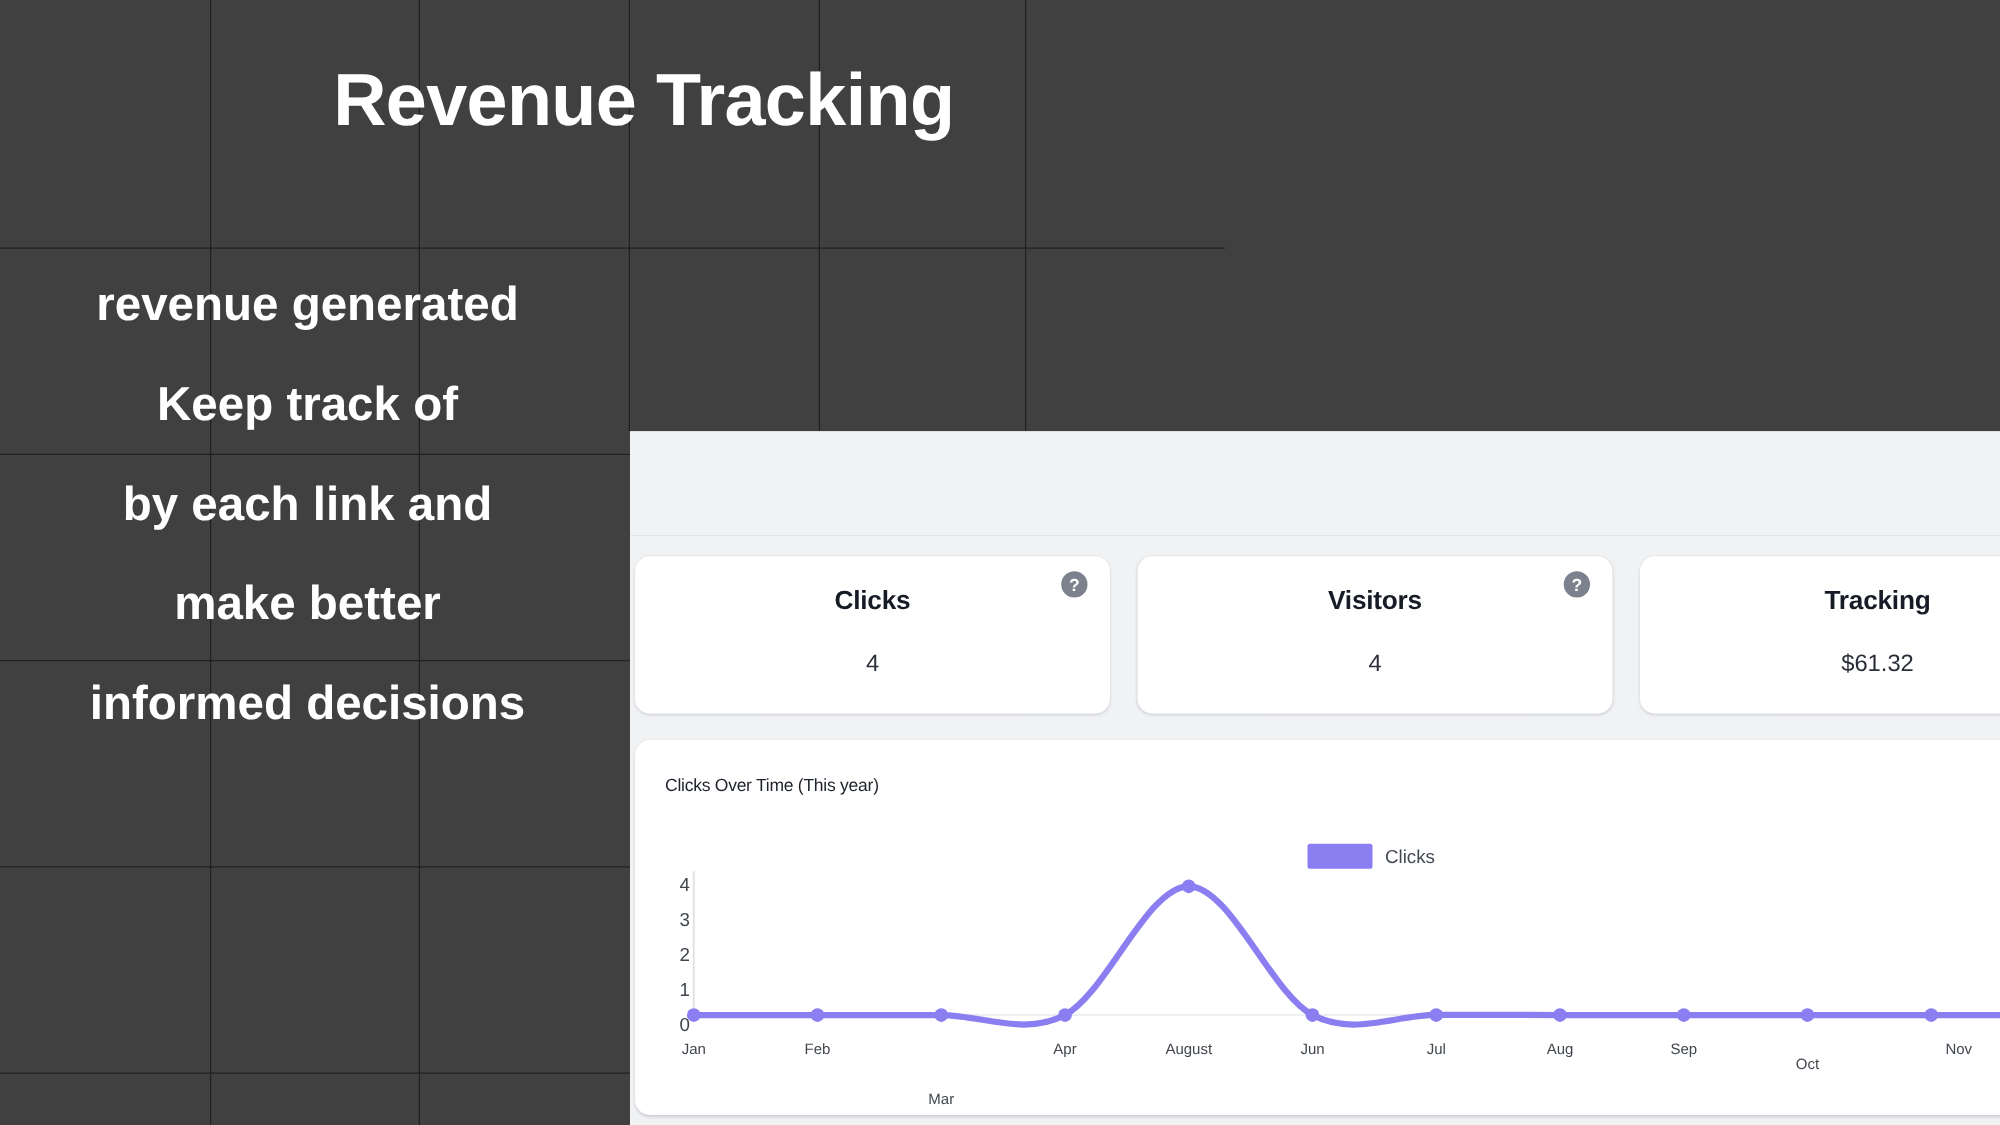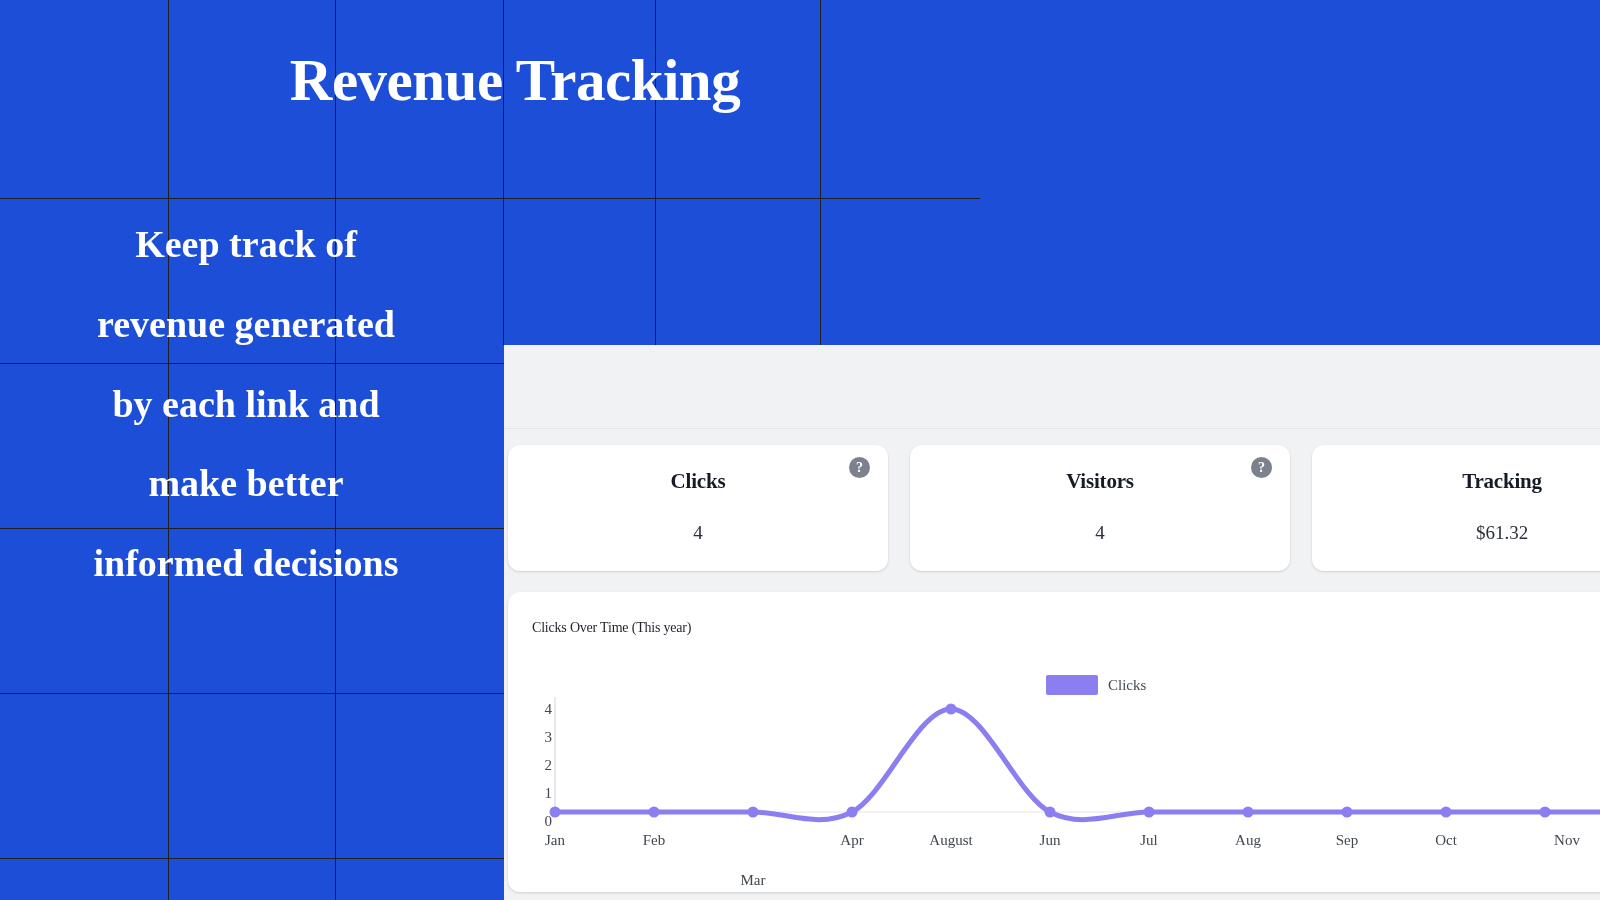--- a/index.html
+++ b/index.html
@@ -3,21 +3,21 @@
 <meta charset="utf-8">
 <title>Revenue Tracking</title>
 <style>
   * { margin:0; padding:0; box-sizing:border-box; }
   html, body {
     width:1600px; height:900px;
     background:#000000;
     font-family:"Liberation Sans", sans-serif;
     overflow:hidden;
   }
-  #root { position:relative; width:1600px; height:900px; background:#1d4ed8;font-family:Liberation Serif, serif; }
+  #root { position:relative; width:1600px; height:900px; background:#404040; }
 
   
   .grid-layer { position:absolute; inset:0; pointer-events:none; }
   .gl-v { position:absolute; top:0; width:1px; background:#202020; }
   .gl-h { position:absolute; left:0; height:1px; background:#202020; }
 
   
   .hero-title {
     position:absolute; left:0; top:48px; width:1030px;
     text-align:center; color:#ffffff;
@@ -94,21 +94,21 @@
   .y-ticks { position:absolute; left:22px; top:103px; width:22px; }
   .y-tick {
     height:28px; line-height:28px; text-align:right;
     font-size:15px; color:#41464f;
   }
   .x-ticks {
     position:absolute; left:0; top:240px; width:1180px; height:24px;
   }
   .x-tick {
     position:absolute; transform:translateX(-50%);
-    font-size:15px; color:#41464f; white-space:nowrap;
+    font-size:12px; color:#41464f; white-space:nowrap;
   }
 </style>
 </head>
 <body>
 
 <div id="root">
 
   <div class="grid-layer">
     <div class="gl-v" style="left:168px; height:900px;"></div>
     <div class="gl-v" style="left:335px; height:900px;"></div>
@@ -118,22 +118,22 @@
     <div class="gl-h" style="top:198px; width:980px;"></div>
     <div class="gl-h" style="top:363px; width:504px;"></div>
     <div class="gl-h" style="top:528px; width:504px;"></div>
     <div class="gl-h" style="top:693px; width:504px;"></div>
     <div class="gl-h" style="top:858px; width:504px;"></div>
   </div>
 
   <div class="hero-title">Revenue Tracking</div>
 
   <div class="hero-copy">
+    <span class="ln">revenue generated</span>
     <span class="ln">Keep track of</span>
-    <span class="ln">revenue generated</span>
     <span class="ln">by each link and</span>
     <span class="ln">make better</span>
     <span class="ln">informed decisions</span>
   </div>
 
   <div class="app-panel">
 
     <div class="panel-topbar"></div>
 
     <div class="stats-row">
@@ -196,20 +196,20 @@
       <div class="x-ticks" id="x-ticks">
           <span class="x-tick" style="left: 47px;">Jan</span>
           <span class="x-tick" style="left: 146px;">Feb</span>
           <span class="x-tick" style="left: 245px; margin-top: 40px;">Mar</span>
           <span class="x-tick" style="left: 344px;">Apr</span>
           <span class="x-tick" style="left: 443px;">August</span>
           <span class="x-tick" style="left: 542px;">Jun</span>
           <span class="x-tick" style="left: 641px;">Jul</span>
           <span class="x-tick" style="left: 740px;">Aug</span>
           <span class="x-tick" style="left: 839px;">Sep</span>
-          <span class="x-tick" style="left: 938px;">Oct</span>
+          <span class="x-tick" style="left: 938px; margin-top: 12px;">Oct</span>
           <span class="x-tick" style="left: 1059px;">Nov</span>
         </div>
 
     </div>
 
   </div>
 </div>
 
 </body></html>

